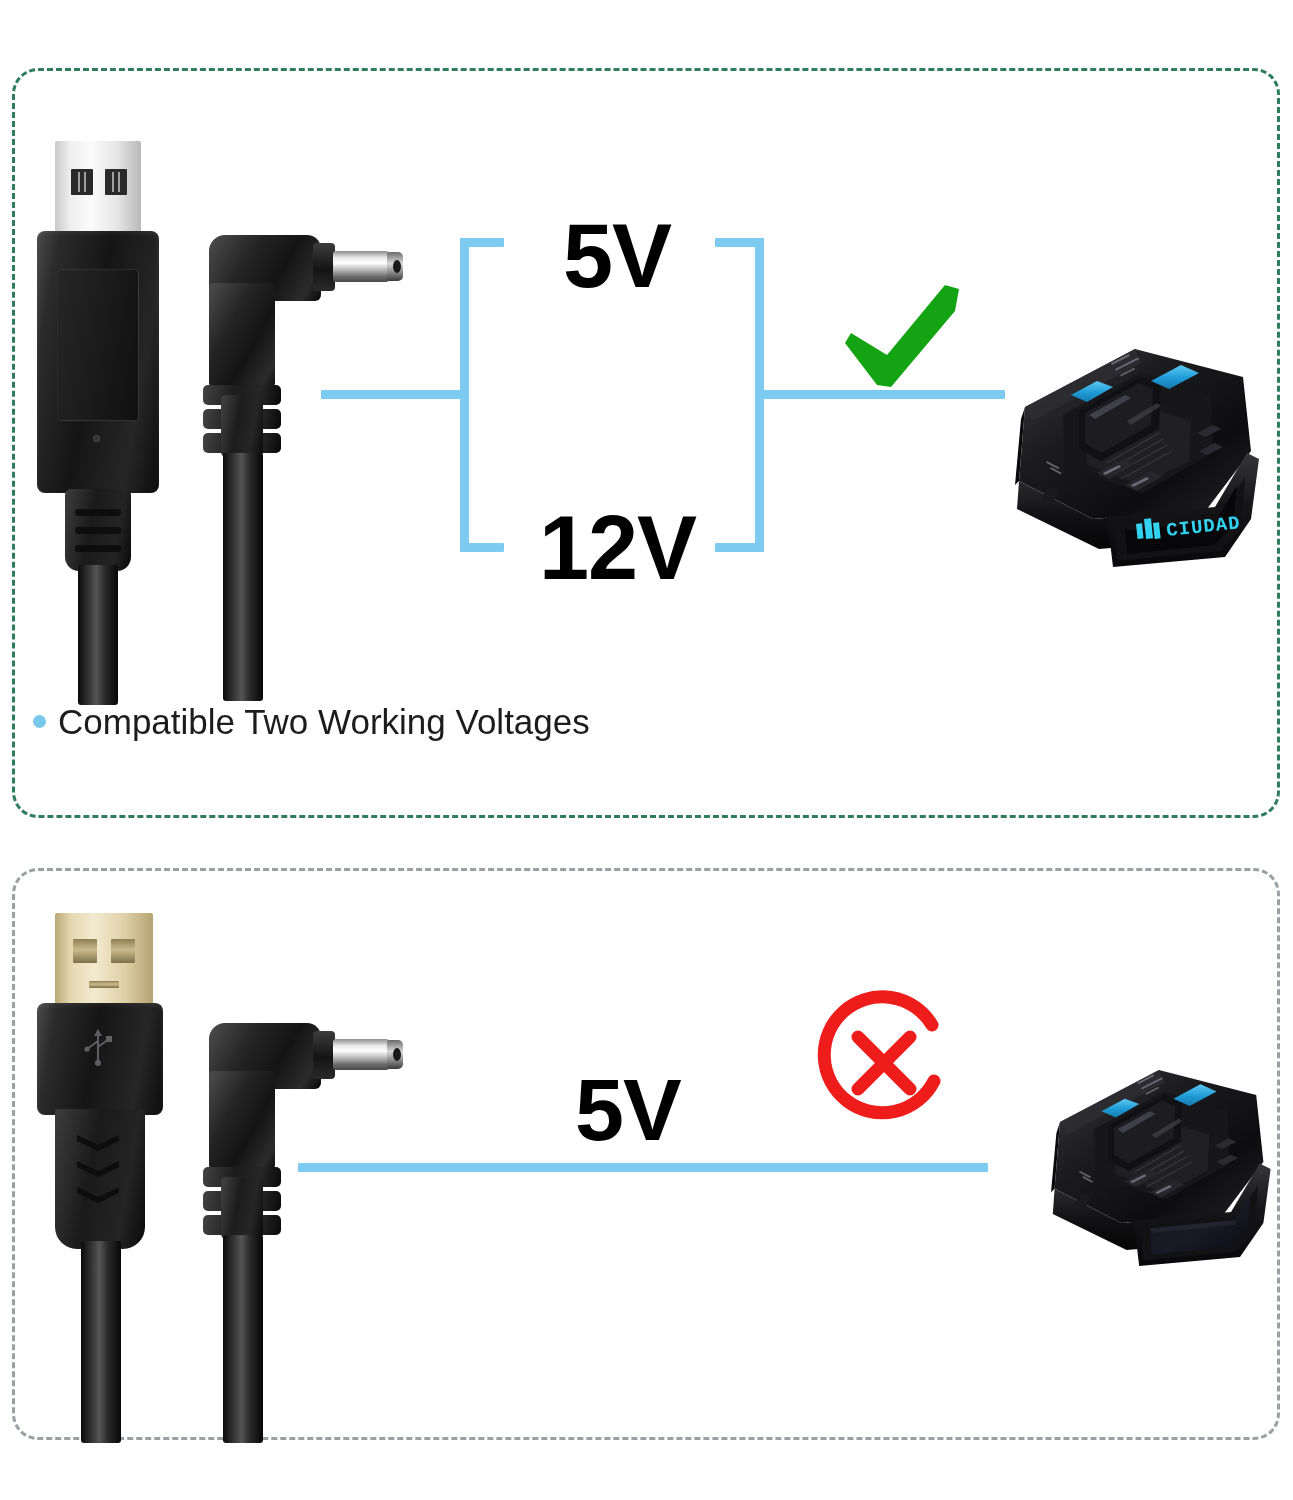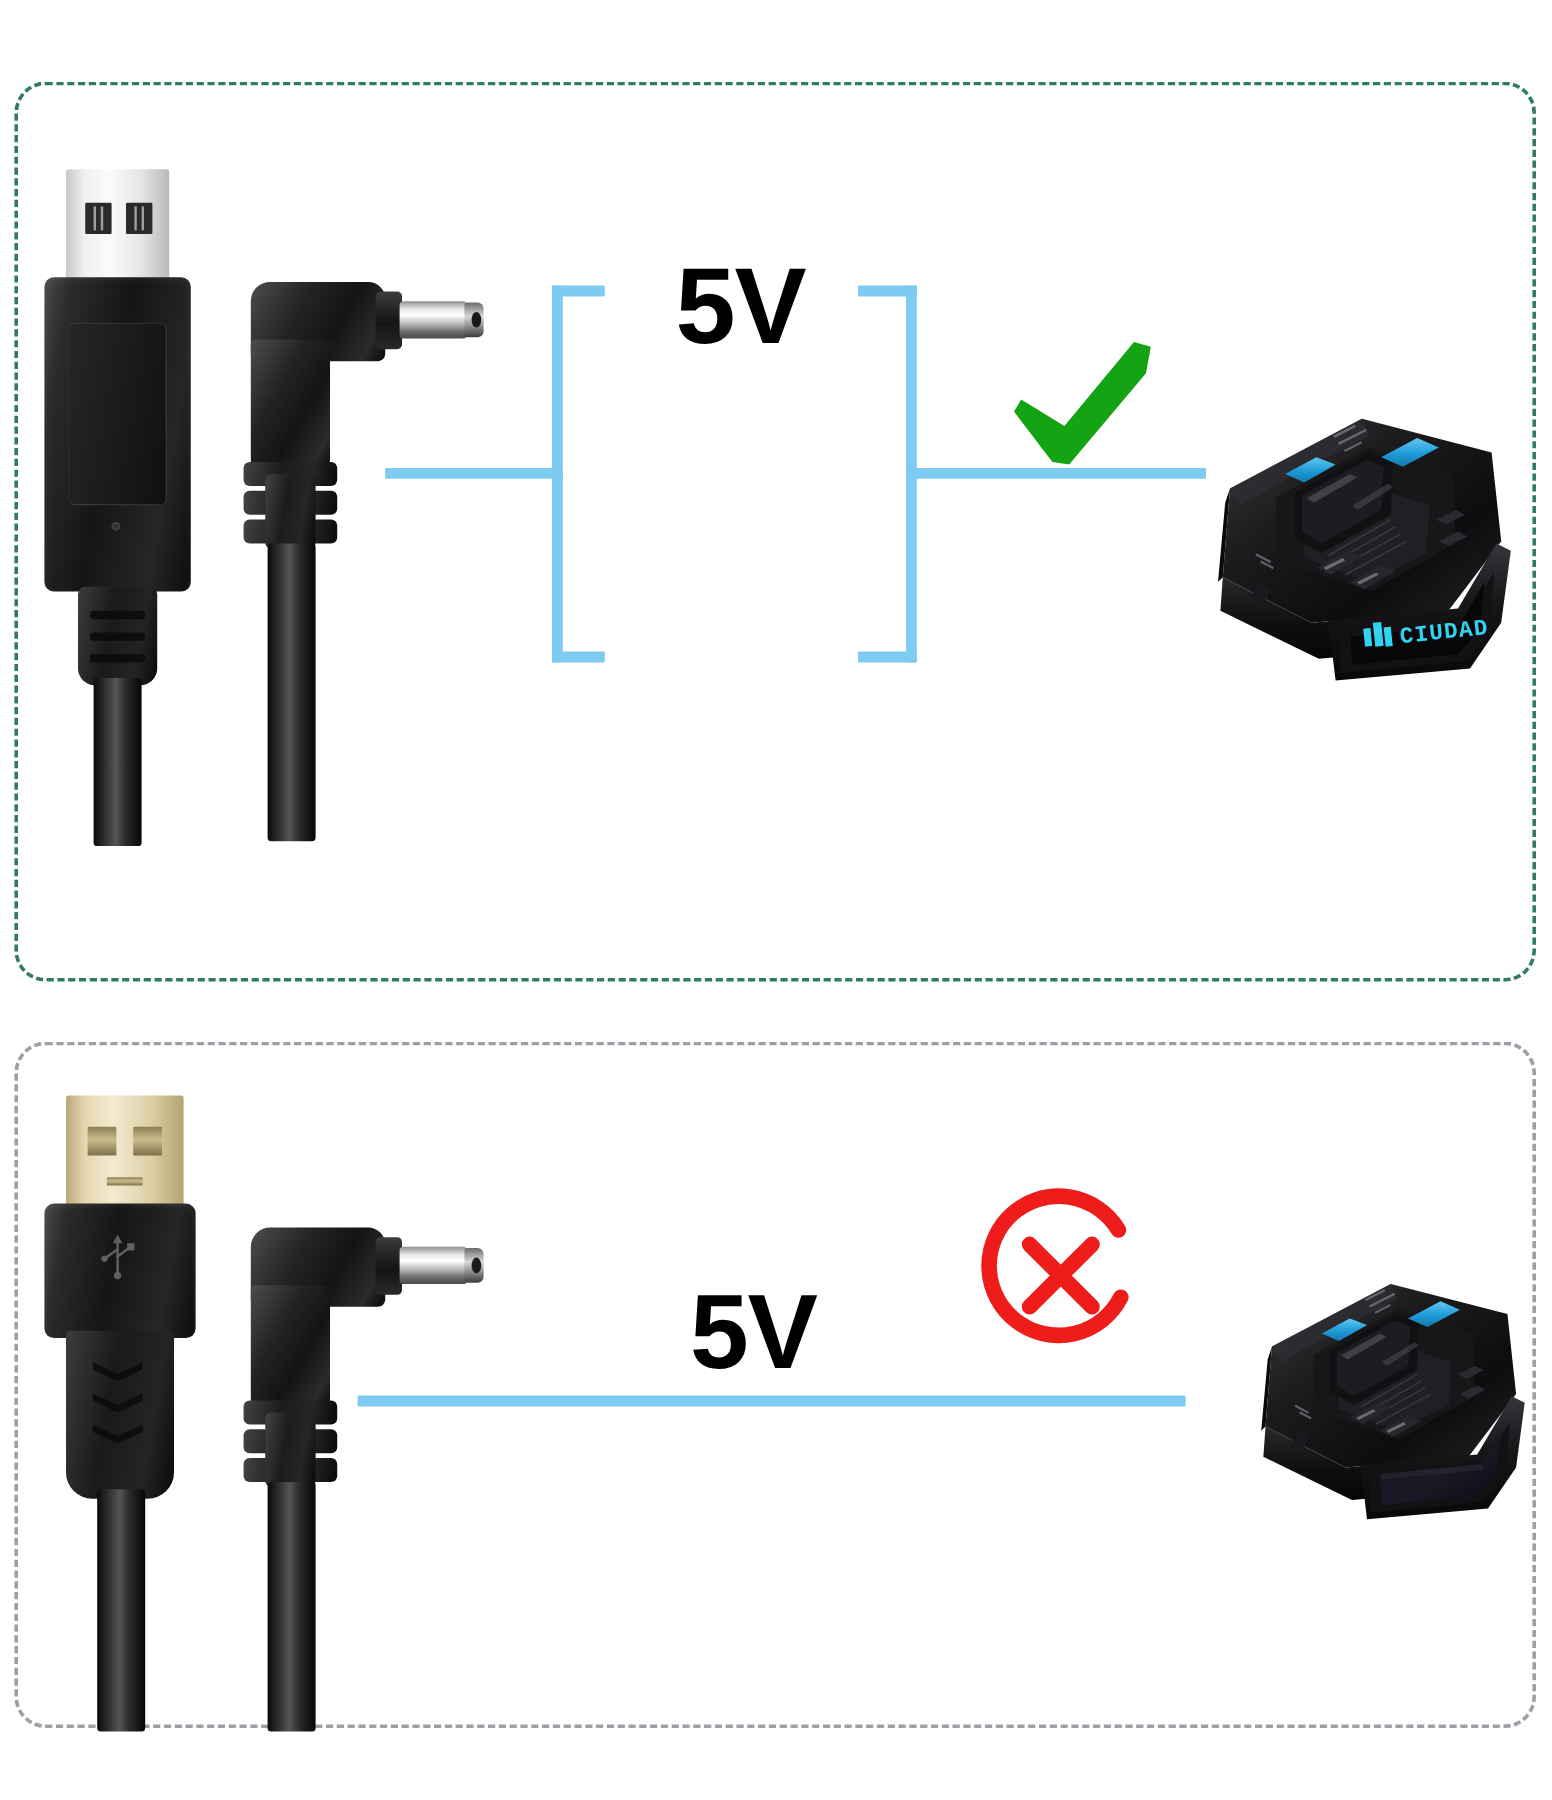--- a/index.html
+++ b/index.html
@@ -247,20 +247,21 @@
     <div class="bline h" style="left:445px; top:167px; width:44px;"></div>
     <div class="bline h" style="left:445px; top:472px; width:44px;"></div>
 
     <div class="bline v" style="left:740px; top:167px; height:314px;"></div>
     <div class="bline h" style="left:700px; top:167px; width:49px;"></div>
     <div class="bline h" style="left:700px; top:472px; width:49px;"></div>
 
     <div class="bline h" style="left:740px; top:319px; width:250px;"></div>
 
     <div class="volt" style="left:548px; top:140px; font-size:90px;">5V</div>
+    <div class="volt" style="left:524px; top:432px; font-size:90px;">12V</div>
 
     <div class="mark" style="left:822px; top:212px; width:130px; height:110px;">
       <svg width="130" height="110" viewBox="0 0 130 110">
         <path d="M8 60 L14 50 L50 72 L108 2 L122 6 L118 28 L54 104 L40 102 Z" fill="#13a313"></path>
       </svg>
     </div>
 
     <div class="device" style="left:960px; top:262px; width:300px; height:250px;">
       <svg class="dev-svg" width="300" height="250" viewBox="0 0 300 250">
         <defs>
@@ -358,20 +359,24 @@
           </g>
 
           <text x="192" y="203" transform="rotate(-6 192 203)" font-family="'Liberation Mono', monospace" font-size="19" font-weight="bold" fill="#2fd2f0" letter-spacing="1">CIUDAD</text>
         </g>
 
         <path d="M150 192 L244 183 L246 188 L152 197 Z" fill="#ffffff" opacity=".05"></path>
       </svg>
     </div>
 
     <div class="bullets" style="left:18px; top:620px; width:1230px; height:60px;">
+      <div class="bullet-item" style="width:660px;">
+        <div class="bullet-dot"></div>
+        <span class="bullet-text">Compatible Two Working Voltages</span>
+      </div>
     </div>
 
   </div>
 </div>
 
 <div class="panel" id="panel-bad">
   <div class="stage">
 
     <div class="usb-wrap" style="left:22px; top:42px; width:140px; height:530px;">
       <div class="usb-shell gold" style="left:18px; top:0px; width:98px; height:96px;"></div>

